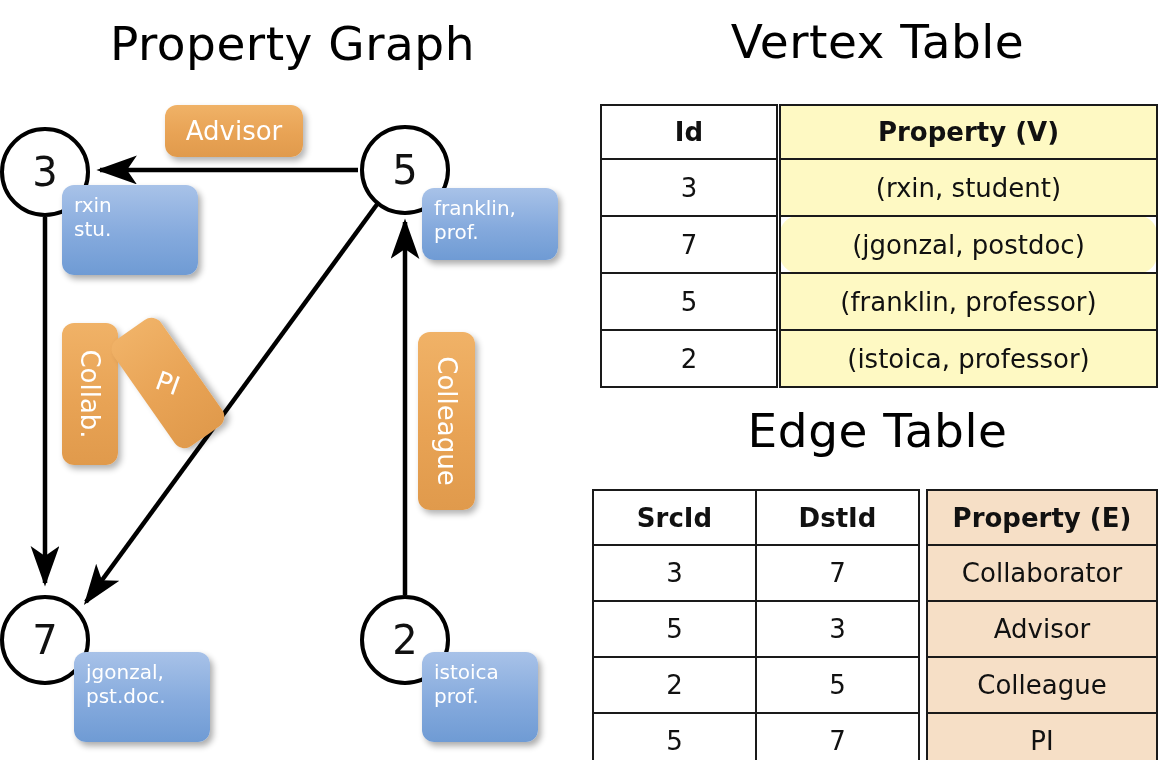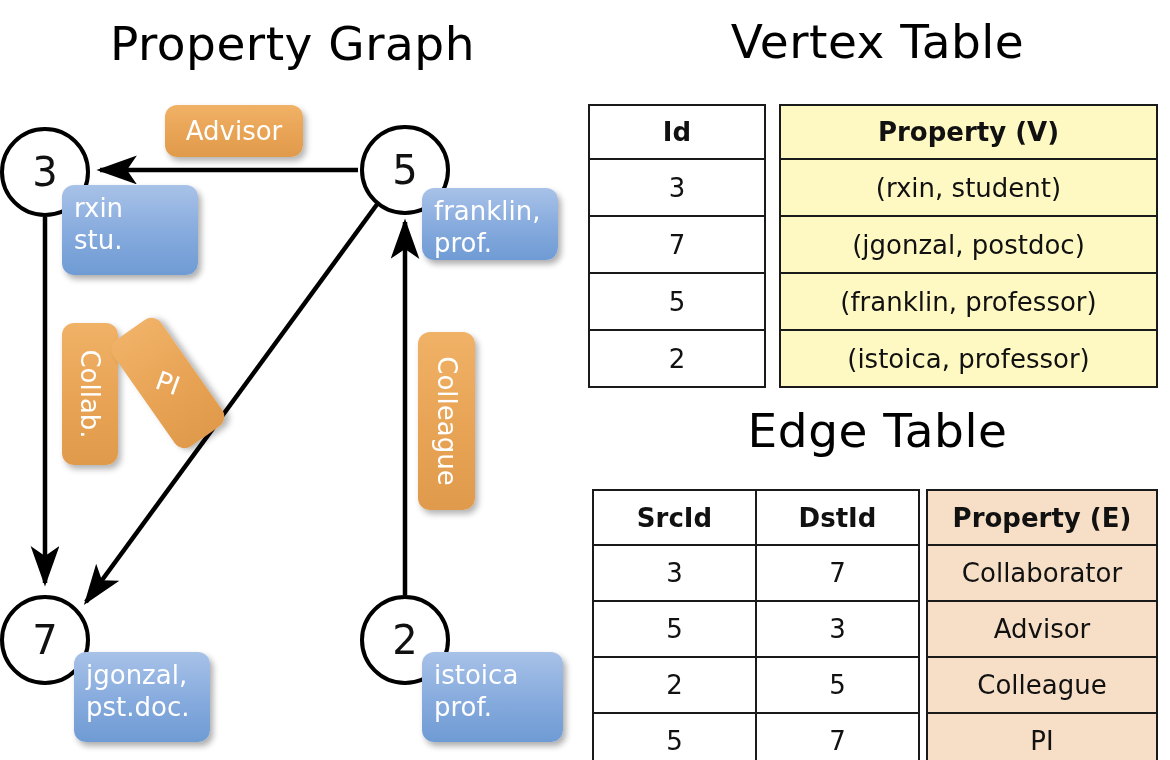--- a/index.html
+++ b/index.html
@@ -42,21 +42,21 @@
     font-family:"DejaVu Sans", sans-serif;
     z-index:3;
   }
 
   .vbox{
     position:absolute;
     background:linear-gradient(180deg,#a8c2e8 0%,#85aadd 55%,#6f9bd4 100%);
     border-radius:12px;
     box-shadow:3px 4px 6px rgba(0,0,0,0.33);
     color:#ffffff;
-    font-size:26px;
+    font-size:20px;
     line-height:1.22;
     padding:8px 12px;
     box-sizing:border-box;
     z-index:5;
     font-family:"DejaVu Sans", sans-serif;
   }
 
   .ebox{
     position:absolute;
     background:linear-gradient(180deg,#f0b267 0%,#e8a355 55%,#e09a4c 100%);
@@ -130,21 +130,21 @@
     <div>stu.</div>
   </div>
   <div class="vbox" style="left:422px;top:188px;width:136px;height:72px;">
     <div>franklin,</div>
     <div>prof.</div>
   </div>
   <div class="vbox" style="left:74px;top:652px;width:136px;height:90px;">
     <div>jgonzal,</div>
     <div>pst.doc.</div>
   </div>
-  <div class="vbox" style="left:422px;top:652px;width:141px;height:90px;">
+  <div class="vbox" style="left:422px;top:652px;width:116px;height:90px;">
     <div>istoica</div>
     <div>prof.</div>
   </div>
 
   <div class="ebox" style="left:165px;top:105px;width:138px;height:52px;">
     <span>Advisor</span>
   </div>
 
   <div class="ebox" style="left:62px;top:323px;width:56px;height:142px;">
     <span class="rot90">Collab.</span>
@@ -152,21 +152,21 @@
 
   <div class="ebox" style="left:139px;top:318px;width:58px;height:130px;transform:rotate(-35deg);">
     <span class="rotpi">PI</span>
   </div>
 
   <div class="ebox" style="left:418px;top:332px;width:57px;height:178px;">
     <span class="rot90">Colleague</span>
   </div>
 </div>
 
-<table class="tbl" id="vertex-id-tbl" style="left:588px;top:104px;width:178px;padding-left:24px;">
+<table class="tbl" id="vertex-id-tbl" style="left:600px;top:104px;width:178px;padding-left:24px;">
   <tbody>
       <tr>
     <td class="hd white" style="height:52px;">Id</td>
   </tr>
   <tr>
         <td class="white" style="height:55px;">3</td>
       </tr>
   <tr>
         <td class="white" style="height:55px;">7</td>
       </tr>
@@ -181,21 +181,21 @@
 
 <table class="tbl" id="vertex-prop-tbl" style="left:779px;top:104px;width:379px;">
   <tbody>
       <tr>
     <td class="hd blue" style="height:52px;">Property (V)</td>
   </tr>
   <tr>
         <td class="blue" style="height:55px;">(rxin, student)</td>
       </tr>
   <tr>
-        <td class="blue" style="height:55px;">(jgonzal, postdoc)</td>
+        <td class="blue" style="height:55px;border-radius:18px;">(jgonzal, postdoc)</td>
       </tr>
   <tr>
         <td class="blue" style="height:55px;">(franklin, professor)</td>
       </tr>
   <tr>
         <td class="blue" style="height:55px;">(istoica, professor)</td>
       </tr>
 </tbody>
   </table>
 

